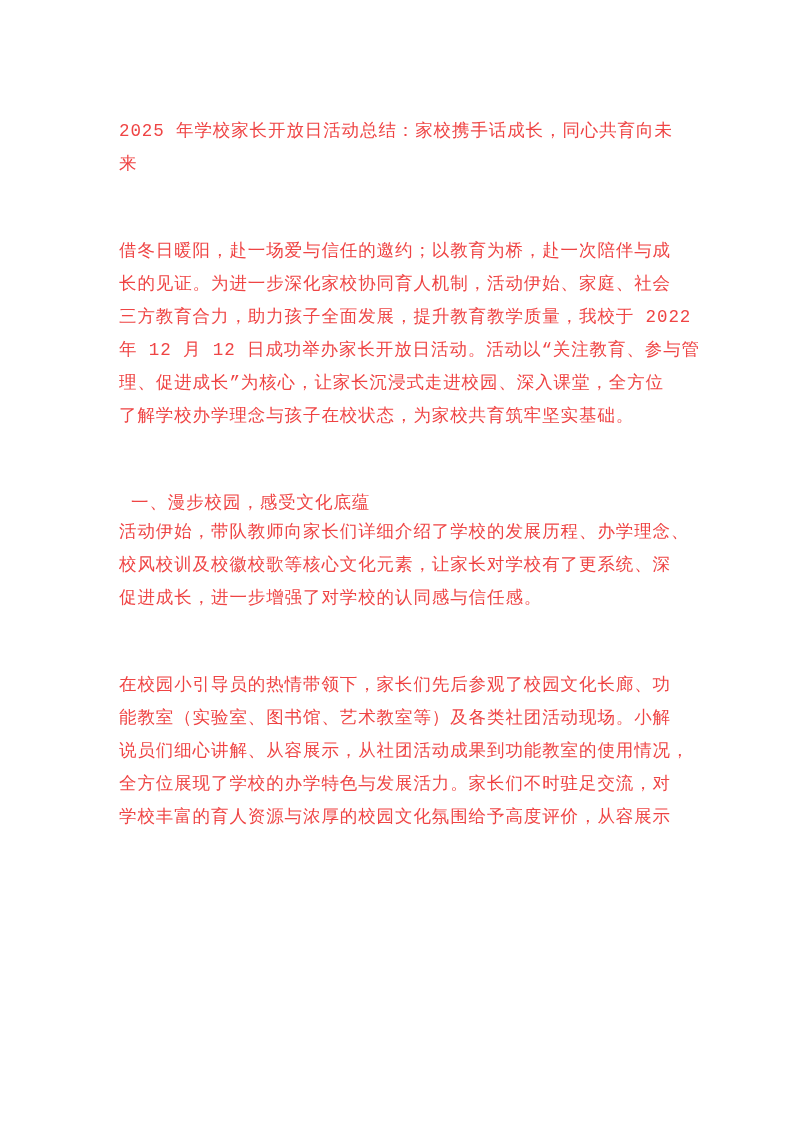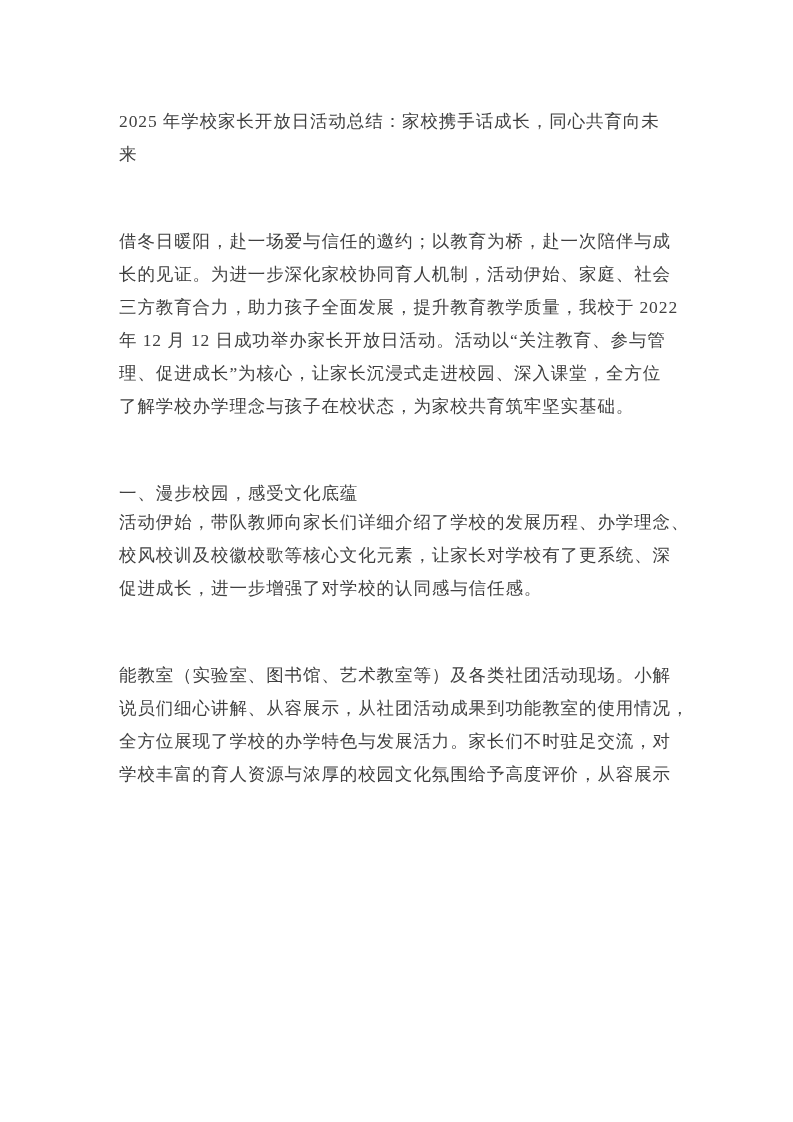--- a/index.html
+++ b/index.html
@@ -1,24 +1,24 @@
 <!DOCTYPE html>
 <html><head>
 <meta charset="utf-8">
 <style>
   html, body { margin: 0; padding: 0; background: #ffffff; }
   body { width: 793px; height: 1122px; position: relative; overflow: hidden; }
   .page {
-    position: absolute; left: 119px; top: 105px; width: 570px;
-    font-family: Liberation Serif, serif;
-    font-size: 17.5px; color: #404040; line-height: 33px;
+    position: absolute; left: 119px; top: 115px; width: 570px;
+    font-family: Liberation Mono, monospace;
+    font-size: 17.5px; color: #ef4444; line-height: 33px;
   }
   .line { white-space: nowrap; height: 33px; letter-spacing: 0.9px; }
   .blank { height: 54px; }
-  .heading-line { height: 29px; }
+  .heading-line { height: 29px; margin-left: 12px; }
 </style>
 </head>
 <body>
 
 <div class="page">
   <div>
     <div class="line">2025 年学校家长开放日活动总结：家校携手话成长，同心共育向未</div>
     <div class="line">来</div>
   </div>
 
@@ -39,18 +39,19 @@
 
   <div>
     <div class="line">活动伊始，带队教师向家长们详细介绍了学校的发展历程、办学理念、</div>
     <div class="line">校风校训及校徽校歌等核心文化元素，让家长对学校有了更系统、深</div>
     <div class="line">促进成长，进一步增强了对学校的认同感与信任感。</div>
   </div>
 
   <div class="blank"></div>
 
   <div>
+    <div class="line">在校园小引导员的热情带领下，家长们先后参观了校园文化长廊、功</div>
     <div class="line">能教室（实验室、图书馆、艺术教室等）及各类社团活动现场。小解</div>
     <div class="line">说员们细心讲解、从容展示，从社团活动成果到功能教室的使用情况，</div>
     <div class="line">全方位展现了学校的办学特色与发展活力。家长们不时驻足交流，对</div>
     <div class="line">学校丰富的育人资源与浓厚的校园文化氛围给予高度评价，从容展示</div>
   </div>
 </div>
 
 </body></html>

